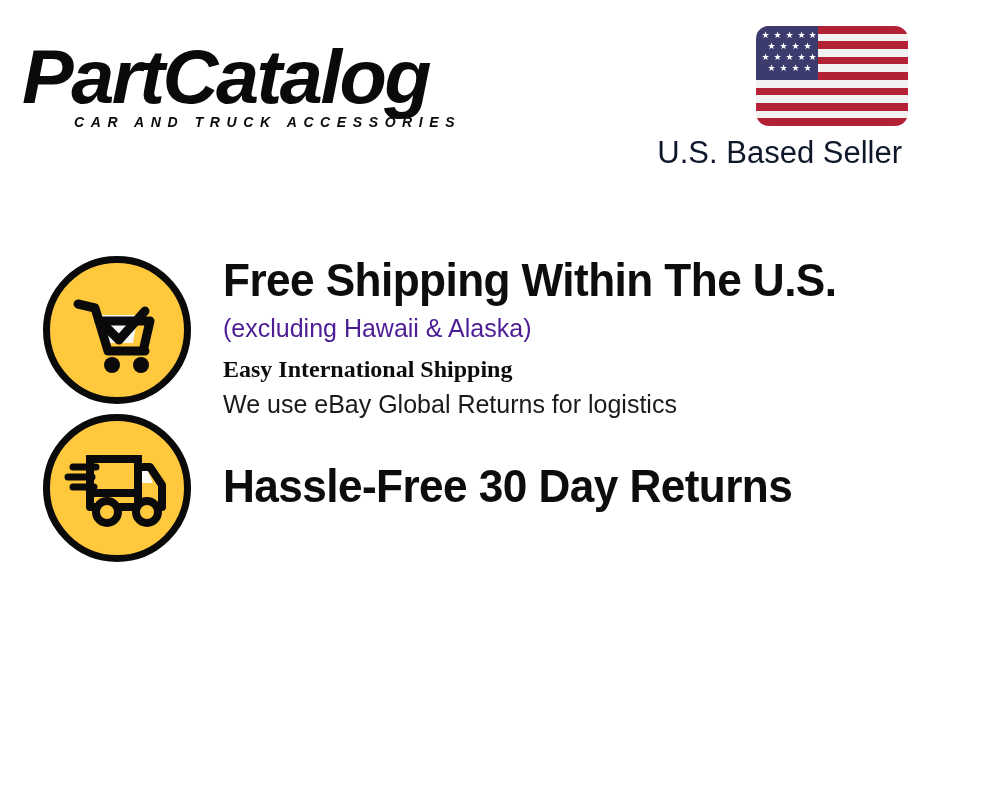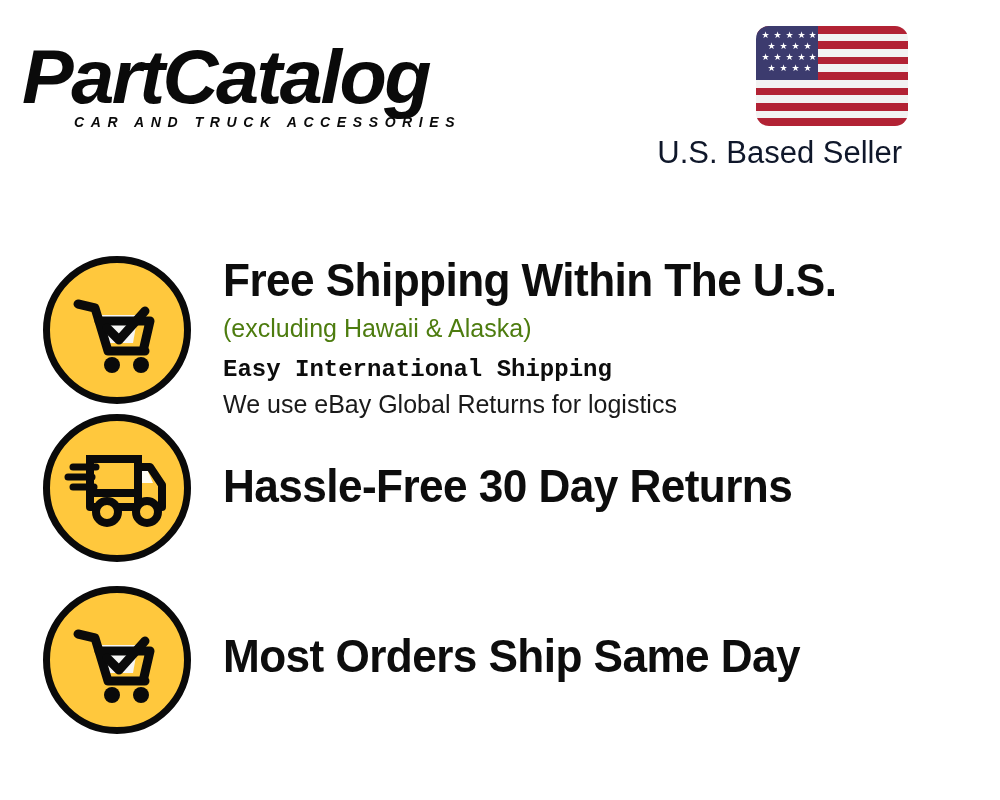--- a/index.html
+++ b/index.html
@@ -160,26 +160,26 @@
     color: #0d0d0d;
     white-space: nowrap;
     transform: scaleX(0.96);
     transform-origin: left center;
   }
   .f-sub {
     font-family: "Liberation Sans", sans-serif;
     font-weight: 400;
     font-size: 25px;
     line-height: 34px;
-    color: #4d7c0f;
+    color: #4c1d95;
     white-space: nowrap;
     margin-top: 3px;
   }
   .f-strong {
-    font-family: Liberation Mono, monospace;
+    font-family: Liberation Serif, serif;
     font-weight: 700;
     font-size: 24px;
     line-height: 33px;
     color: #0d0d0d;
     white-space: nowrap;
     margin-top: 8px;
   }
   .f-note {
     font-family: "Liberation Sans", sans-serif;
     font-weight: 400;
@@ -267,29 +267,14 @@
         <line x1="23" y1="66" x2="44" y2="66" stroke="#0a0a0a" stroke-width="7" stroke-linecap="round"></line>
         <circle cx="57" cy="91" r="11" fill="#ffc83d" stroke="#0a0a0a" stroke-width="8"></circle>
         <circle cx="97" cy="91" r="11" fill="#ffc83d" stroke="#0a0a0a" stroke-width="8"></circle>
       </svg>
     </div>
     <div class="feature-text">
       <div class="f-head">Hassle-Free 30 Day Returns</div>
     </div>
   </div>
 
-  <div class="feature feature-3">
-    <div class="badge">
-      <svg viewBox="0 0 134 134" xmlns="http://www.w3.org/2000/svg">
-        <polygon points="52,52 88,52 83,80 57,80" fill="#f7f7f5"></polygon>
-        <path d="M28 41 L45 45 L58 88 L95 88" fill="none" stroke="#0a0a0a" stroke-width="9" stroke-linecap="round" stroke-linejoin="round"></path>
-        <path d="M49 58 L100 58 L94 84" fill="none" stroke="#0a0a0a" stroke-width="9" stroke-linecap="round" stroke-linejoin="round"></path>
-        <path d="M57 65 L69 77 L95 48" fill="none" stroke="#0a0a0a" stroke-width="9" stroke-linecap="round" stroke-linejoin="round"></path>
-        <circle cx="62" cy="102" r="8" fill="#0a0a0a"></circle>
-        <circle cx="91" cy="102" r="8" fill="#0a0a0a"></circle>
-      </svg>
-    </div>
-    <div class="feature-text">
-      <div class="f-head">Most Orders Ship Same Day</div>
-    </div>
-  </div>
 
 </div>
 
 </body></html>

